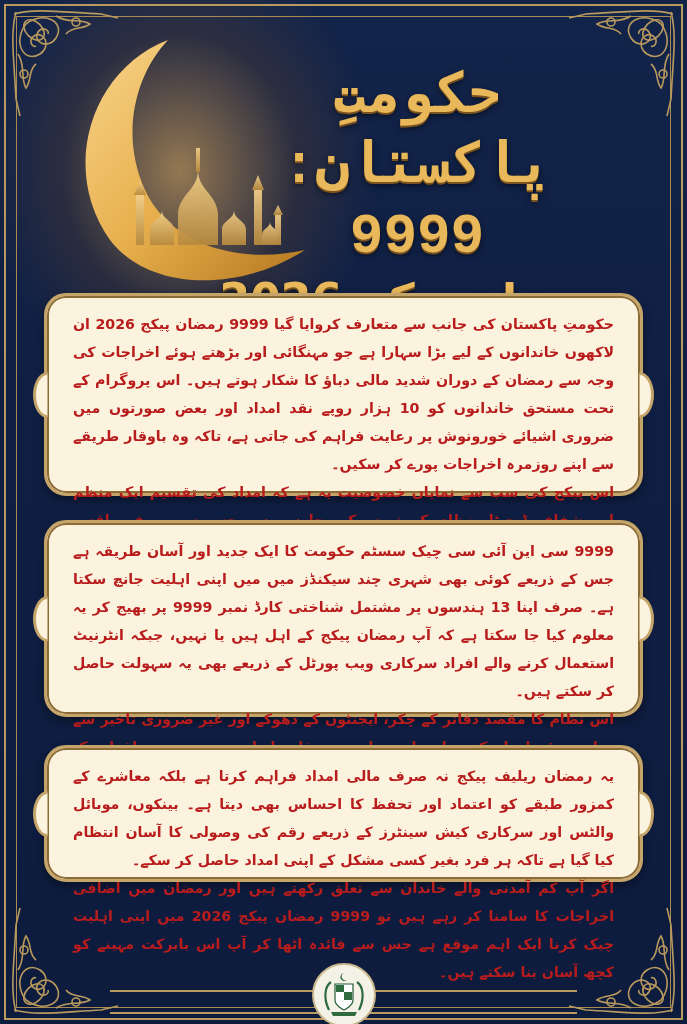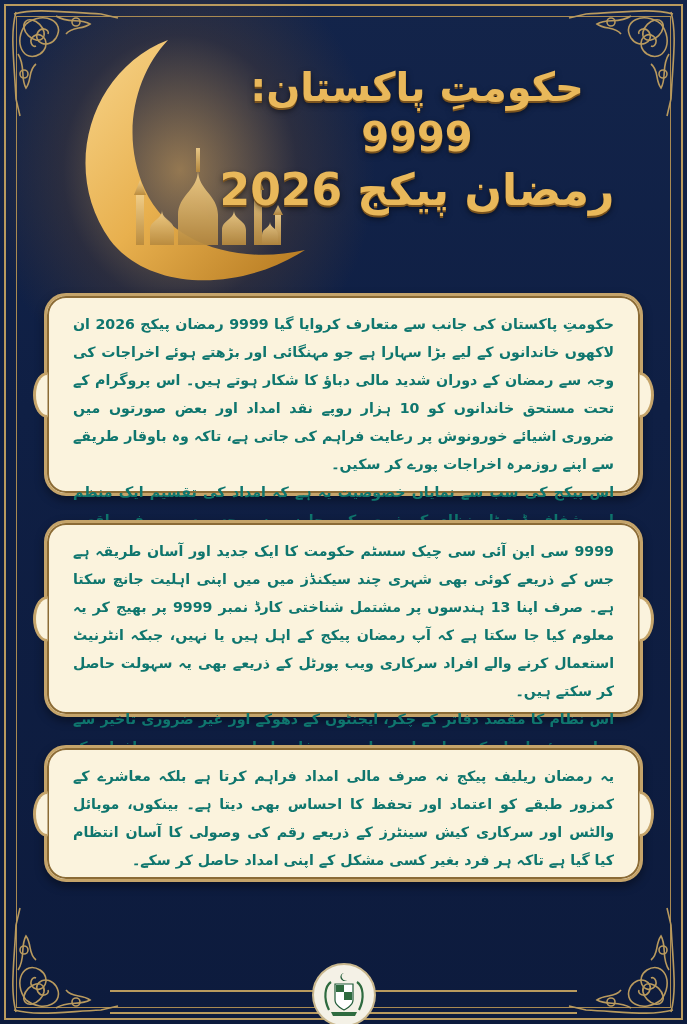--- a/index.html
+++ b/index.html
@@ -37,34 +37,34 @@
   .hero-art { position: absolute; left: 40px; top: 30px; width: 300px; height: 260px; }
 
   .title {
     position: absolute; right: 60px; top: 62px; width: 420px;
     direction: rtl; text-align: center;
     font-family: "DejaVu Sans", sans-serif; font-weight: bold;
     color: #e9b85a;
     text-shadow: 0 2px 0 #7a531e, 0 3px 6px rgba(0,0,0,0.6);
     line-height: 1.25;
   }
-  .title .line1 { font-size: 40px; display: block; }
+  .title .line1 { font-size: 56px; display: block; font-family: Liberation Mono, monospace; }
   .title .line2 { font-size: 44px; display: block; }
 
   .panel {
     position: absolute; left: 44px; right: 44px;
     background: #fbf3dd;
     border: 3px solid #c5a46a;
     border-radius: 22px;
     box-shadow: 0 0 0 2px #8b6b36 inset, 0 4px 10px rgba(0,0,0,0.4);
     padding: 14px 26px 12px 26px;
     direction: rtl;
     text-align: justify;
     text-align-last: right;
-    color: #0f766e;
+    color: #b91c1c;
     font-family: "DejaVu Sans", sans-serif;
     font-size: 14.2px;
     line-height: 28px;
     font-weight: bold;
   }
   .panel::before, .panel::after {
     content: ""; position: absolute; width: 26px; height: 40px; top: 50%;
     transform: translateY(-50%);
     background: #fbf3dd; border: 3px solid #c5a46a;
     border-radius: 50%;
@@ -181,20 +181,21 @@
     <p>اس پیکج کی سب سے نمایاں خصوصیت یہ ہے کہ امداد کی تقسیم ایک منظم اور شفاف ڈیجیٹل نظام کے ذریعے کی جارہی ہے، جس سے صرف واقعی مستحق افراد ہی فائدہ حاصل کر سکتے ہیں۔</p>
   </section>
 
   <section class="panel panel-2">
     <p>9999 سی این آئی سی چیک سسٹم حکومت کا ایک جدید اور آسان طریقہ ہے جس کے ذریعے کوئی بھی شہری چند سیکنڈز میں میں اپنی اہلیت جانچ سکتا ہے۔ صرف اپنا 13 ہندسوں پر مشتمل شناختی کارڈ نمبر 9999 پر بھیج کر یہ معلوم کیا جا سکتا ہے کہ آپ رمضان پیکج کے اہل ہیں یا نہیں، جبکہ انٹرنیٹ استعمال کرنے والے افراد سرکاری ویب پورٹل کے ذریعے بھی یہ سہولت حاصل کر سکتے ہیں۔</p>
     <p>اس نظام کا مقصد دفاتر کے چکر، ایجنٹوں کے دھوکے اور غیر ضروری تاخیر سے بچاتے ہوئے امداد کو براہِ راست اور منصفانہ انداز میں مستحق افراد تک پہنچانا ہے۔</p>
   </section>
 
   <section class="panel panel-3">
     <p>یہ رمضان ریلیف پیکج نہ صرف مالی امداد فراہم کرتا ہے بلکہ معاشرے کے کمزور طبقے کو اعتماد اور تحفظ کا احساس بھی دیتا ہے۔ بینکوں، موبائل والٹس اور سرکاری کیش سینٹرز کے ذریعے رقم کی وصولی کا آسان انتظام کیا گیا ہے تاکہ ہر فرد بغیر کسی مشکل کے اپنی امداد حاصل کر سکے۔</p>
+    <p>اگر آپ کم آمدنی والے خاندان سے تعلق رکھتے ہیں اور رمضان میں اضافی اخراجات کا سامنا کر رہے ہیں تو 9999 رمضان پیکج 2026 میں اپنی اہلیت چیک کرنا ایک اہم موقع ہے جس سے فائدہ اٹھا کر آپ اس بابرکت مہینے کو کچھ آسان بنا سکتے ہیں۔</p>
   </section>
 
   <div class="emblem-bar b1"></div>
   <div class="emblem-bar b2"></div>
   <div class="emblem">
     <svg width="46" height="50" viewBox="0 0 46 50">
       <path d="M23 3 A4 4 0 1 0 26 10 A3 3 0 1 1 23 3 Z" fill="#1f5a36"></path>
       <path d="M8 40 C2 28 4 16 10 12 M38 40 C44 28 42 16 36 12" stroke="#2e6b3f" stroke-width="2.2" fill="none"></path>
       <path d="M14 14 L32 14 L32 30 C32 36 23 40 23 40 C23 40 14 36 14 30 Z" fill="#fff" stroke="#1f5a36" stroke-width="1.2"></path>
       <rect x="15" y="15" width="8" height="7" fill="#2e6b3f"></rect>

